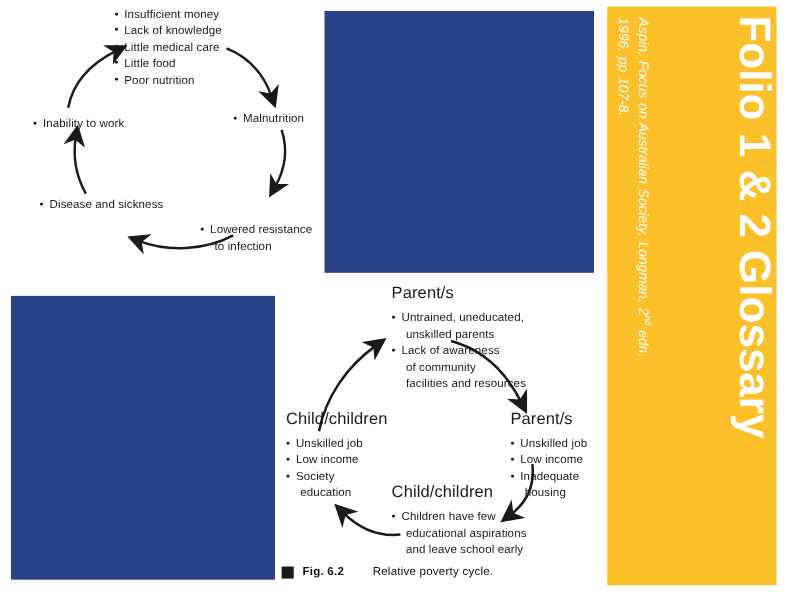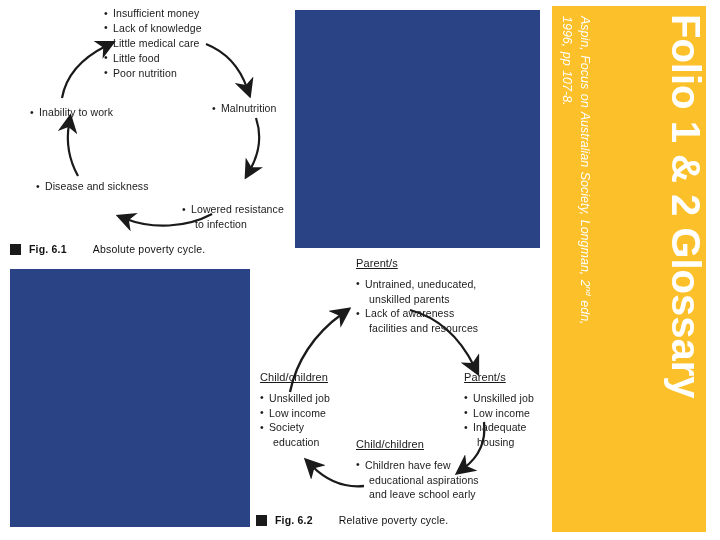--- a/index.html
+++ b/index.html
@@ -154,24 +154,23 @@
     content: "\2022";
     position: absolute;
     left: 0;
     top: -0.5px;
   }
   .node li .cont {
     display: block;
     padding-left: 4px;
   }
   .node-head {
-    text-decoration: underline;
     margin-bottom: 5px;
     display: block;
-    font-size: 11px;
+    font-size: 15px;
   }
   .node.center ul li { white-space: nowrap; }
   .node.ralign { text-align: left; }
 </style>
 </head>
 <body>
 
 <div id="slide">
 
   <div class="figure" id="figure-61">
@@ -224,25 +223,20 @@
         <li>Disease and sickness</li>
       </ul>
     </div>
 
     <div class="node" style="left:30px; top:105px;">
       <ul>
         <li>Inability to work</li>
       </ul>
     </div>
 
-    <div class="fig-label" id="fig-61-caption">
-      <span class="fig-marker"></span>
-      <span class="fig-num">Fig. 6.1</span>
-      <span class="fig-title">Absolute poverty cycle.</span>
-    </div>
   </div>
 
   <div class="blue-block" id="blue-top-right"></div>
   <div class="blue-block" id="blue-bottom-left"></div>
 
   <div class="figure" id="figure-62">
 
     <svg class="fig-svg" width="300" height="285" viewBox="0 0 300 285">
       <defs>
         <marker id="ah2" markerWidth="9" markerHeight="9" refX="4" refY="4.5" orient="auto" markerUnits="strokeWidth">
@@ -261,20 +255,21 @@
 
     <div class="node" style="left:104px; top:4px;">
       <span class="node-head">Parent/s</span>
       <ul>
         <li>
           <span>Untrained, uneducated,</span>
           <span class="cont">unskilled parents</span>
         </li>
         <li>
           <span>Lack of awareness</span>
+          <span class="cont">of community</span>
           <span class="cont">facilities and resources</span>
         </li>
       </ul>
     </div>
 
     <div class="node ralign" style="left:212px; top:118px;">
       <span class="node-head">Parent/s</span>
       <ul>
         <li>Unskilled job</li>
         <li>Low income</li>

